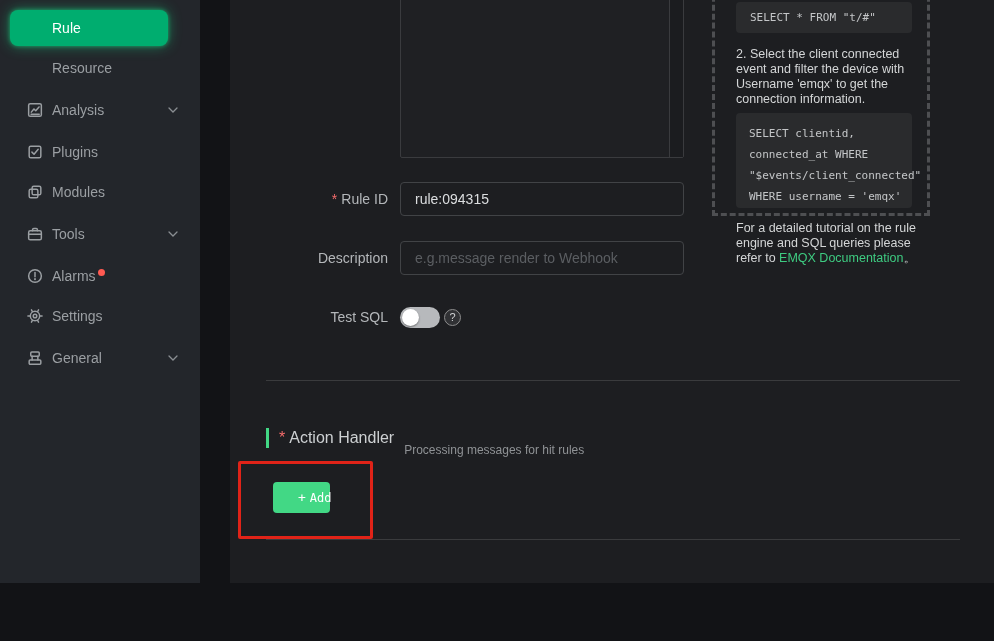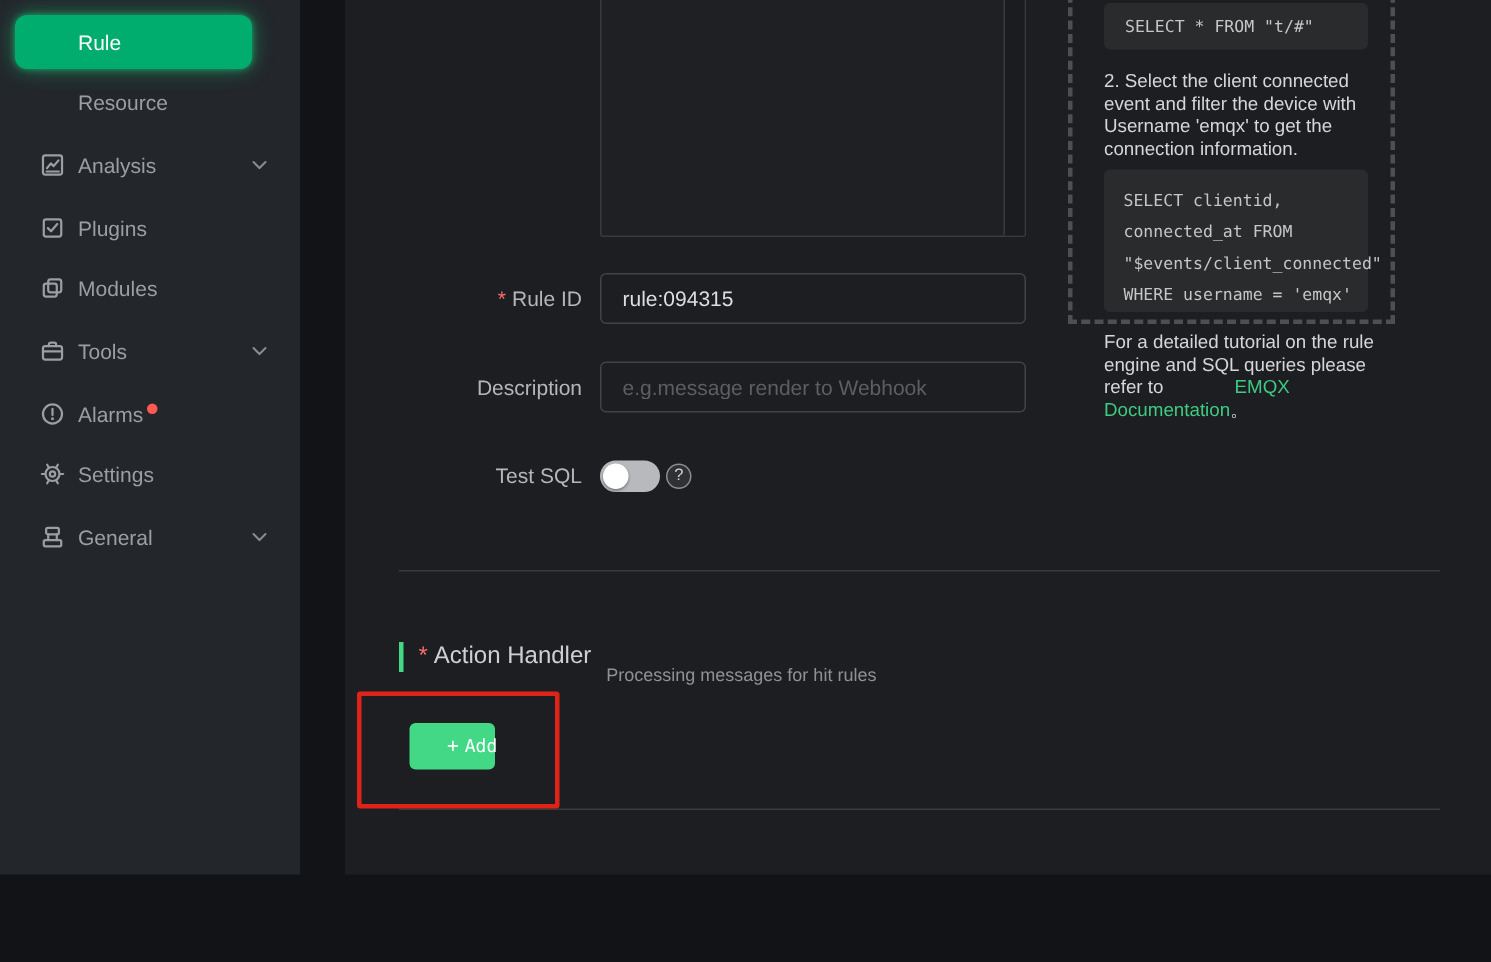--- a/index.html
+++ b/index.html
@@ -73,21 +73,21 @@
   
   .help-box { position:absolute; left:482px; top:-22px; width:218px; height:238px;
               border:3px dashed #4e4f52; }
   .code-block { position:absolute; background:#2a2b2d; border-radius:4px;
                 color:#c4c6c8; font-family:"DejaVu Sans Mono", monospace; font-size:11px; }
   .code1 { left:506px; top:2px; width:176px; height:31px; line-height:31px; padding-left:14px; }
   .code2 { left:506px; top:113px; width:176px; height:95px; padding:10px 0 0 13px; line-height:21px; }
   .help-para { position:absolute; color:#d4d6d7; font-size:12.5px; line-height:15px; }
   .para1 { left:506px; top:47px; width:182px; }
   .para2 { left:506px; top:221px; width:188px; }
-  .doc-link { color:#3ecb81; cursor:pointer;margin-left:44px; }
+  .doc-link { color:#3ecb81; cursor:pointer; }
 </style>
 </head>
 <body>
 
 <div id="app">
 
   <aside class="sidebar">
     <button class="rule-btn">Rule</button>
 
     <div class="side-item" style="top:98px;">
@@ -228,21 +228,21 @@
     <span class="cancel-link">Cancel</span>
 
     <div class="help-box"></div>
 
     <div class="code-block code1">SELECT * FROM "t/#"</div>
 
     <p class="help-para para1">2. Select the client connected event and filter the device with Username 'emqx' to get the connection information.</p>
 
     <div class="code-block code2">
       <div>SELECT clientid,</div>
-      <div>connected_at FROM</div>
+      <div>connected_at WHERE</div>
       <div>"$events/client_connected"</div>
       <div>WHERE username = 'emqx'</div>
     </div>
 
     <p class="help-para para2"><span>For a detailed tutorial on the rule engine and SQL queries please refer to </span><span class="doc-link">EMQX Documentation</span><span>。</span></p>
 
   </main>
 </div>
 
 </body></html>

